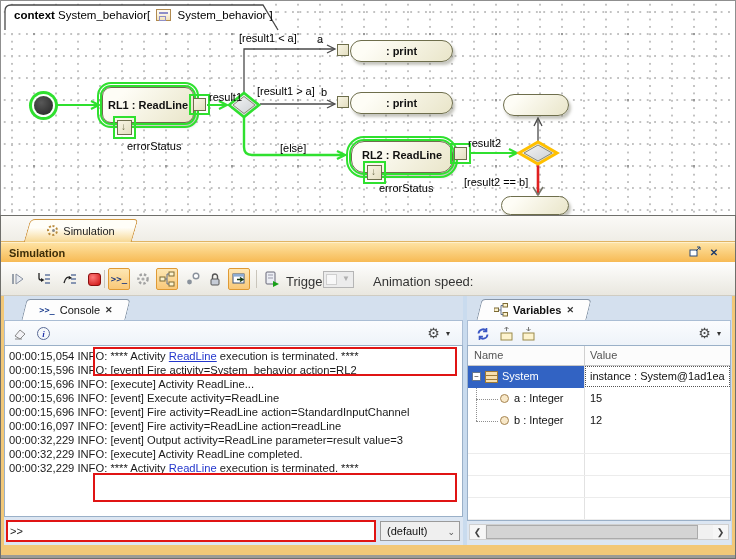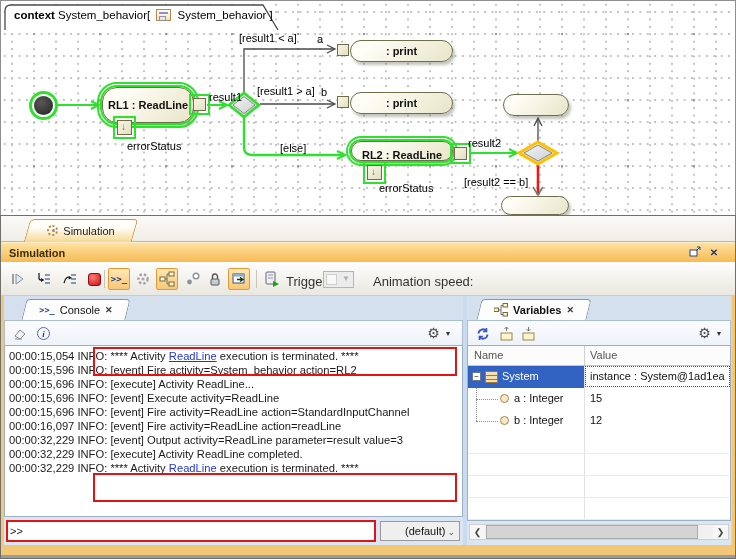--- a/index.html
+++ b/index.html
@@ -101,21 +101,21 @@
   .log-line { position:relative; height:14px; line-height:14px; font-size:11.2px; color:#1a1a1a;
     white-space:pre; padding-left:4px; }
   .log-line .ts { color:#1a1a1a; }
   .loglink { color:#2336cc; text-decoration:underline; }
   .redbox { position:absolute; border:2px solid #e01414; pointer-events:none; }
   .input-row-box { position:absolute; left:2px; top:224px; width:370px; height:22px;
     border:2px solid #e01414; background:#fff; }
   .console-input { position:absolute; left:2px; top:1px; width:360px; height:16px; border:none; outline:none;
     font-size:11px; color:#222; font-family:"Liberation Sans",sans-serif; }
   .mode-combo { position:absolute; left:376px; top:225px; width:80px; height:20px; background:#efefef;
-    border:1px solid #9a9a9a; font-size:11px; color:#111; line-height:18px; padding-left:24px; }
+    border:1px solid #9a9a9a; font-size:11px; color:#111; line-height:18px; padding-left:6px; }
   .mode-combo .chv { position:absolute; right:4px; top:1px; font-size:9px; color:#555; }
 
   
   .var-table { position:absolute; left:0; top:49px; width:264px; height:176px; background:#fff;
     border:1px solid #9ab0c8; }
   .vt-header { position:absolute; left:0; top:0; width:100%; height:20px; background:#fcfcfc;
     border-bottom:1px solid #c8c8c8; font-size:11px; color:#555; }
   .vt-col-div { position:absolute; left:116px; top:0; width:1px; height:174px; background:#e2e2e2; }
   .vt-row { position:absolute; left:0; width:262px; height:22px; font-size:11px; color:#111; }
   .vt-row .val { position:absolute; left:122px; top:4px; }
@@ -188,31 +188,31 @@
 
     <div class="dheader">
       <svg width="300" height="32">
         <path d="M4,29 L4,10 Q4,4 10,4 L262,4 L277,29" fill="#ffffff" stroke="#4a4a4a" stroke-width="1.3"></path>
       </svg>
       <div class="dheader-text"><b>context</b><span> </span><span>System_behavior[</span><span> </span><span class="diag-icon"></span><span> </span><span>System_behavior ]</span></div>
     </div>
 
     <div class="initial-node"></div>
 
-    <div class="node hl" style="left:101px;top:86px;width:92px;height:36px;line-height:34px;border-radius:15px;">RL1 : ReadLine</div>
+    <div class="node hl" style="left:101px;top:86px;width:92px;height:36px;line-height:34px;border-radius:9px;">RL1 : ReadLine</div>
     <div class="pin hl" style="left:192px;top:97px;width:13px;height:13px;"></div>
     <div class="pin hl err" style="left:116px;top:119px;width:15px;height:15px;"></div>
 
     <div class="node" style="left:349px;top:39px;width:103px;height:22px;line-height:20px;border-radius:11px;">: print</div>
     <div class="pin" style="left:336px;top:43px;width:12px;height:12px;"></div>
 
     <div class="node" style="left:349px;top:91px;width:103px;height:22px;line-height:20px;border-radius:11px;">: print</div>
     <div class="pin" style="left:336px;top:95px;width:12px;height:12px;"></div>
 
-    <div class="node hl" style="left:350px;top:140px;width:102px;height:20px;line-height:26px;border-radius:13px;">RL2 : ReadLine</div>
+    <div class="node hl" style="left:350px;top:140px;width:102px;height:32px;line-height:26px;border-radius:13px;">RL2 : ReadLine</div>
     <div class="pin hl" style="left:453px;top:146px;width:13px;height:13px;"></div>
     <div class="pin hl err" style="left:366px;top:164px;width:15px;height:15px;"></div>
 
     <div class="node" style="left:502px;top:93px;width:66px;height:22px;border-radius:11px;"></div>
     <div class="node" style="left:500px;top:195px;width:68px;height:19px;border-radius:10px;"></div>
 
     <div class="dlabel" style="left:238px;top:31px;">[result1 &lt; a]</div>
     <div class="dlabel" style="left:316px;top:32px;">a</div>
     <div class="dlabel" style="left:256px;top:84px;">[result1 &gt; a]</div>
     <div class="dlabel" style="left:320px;top:85px;">b</div>

